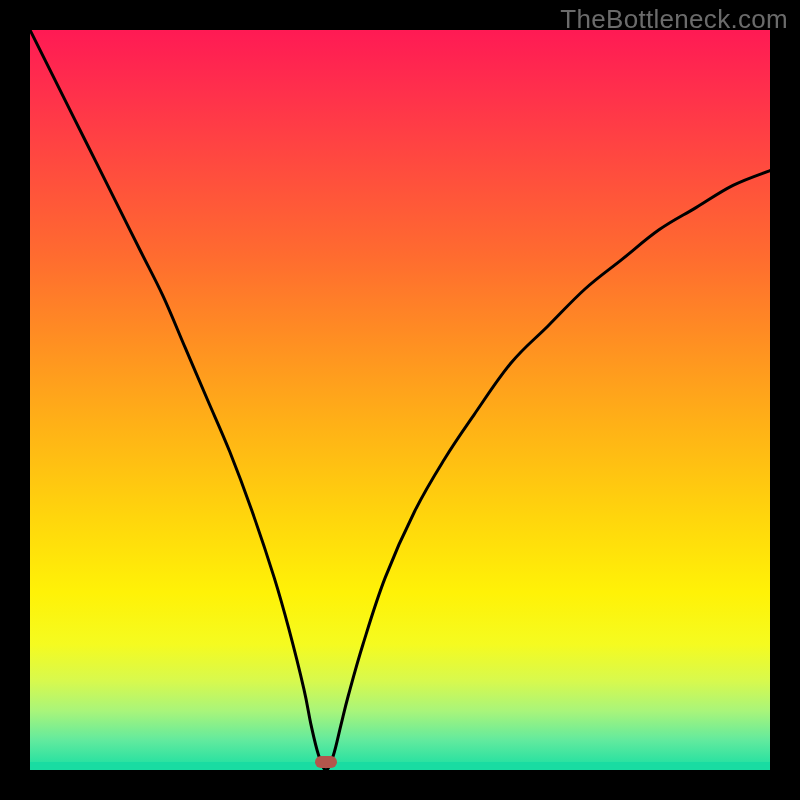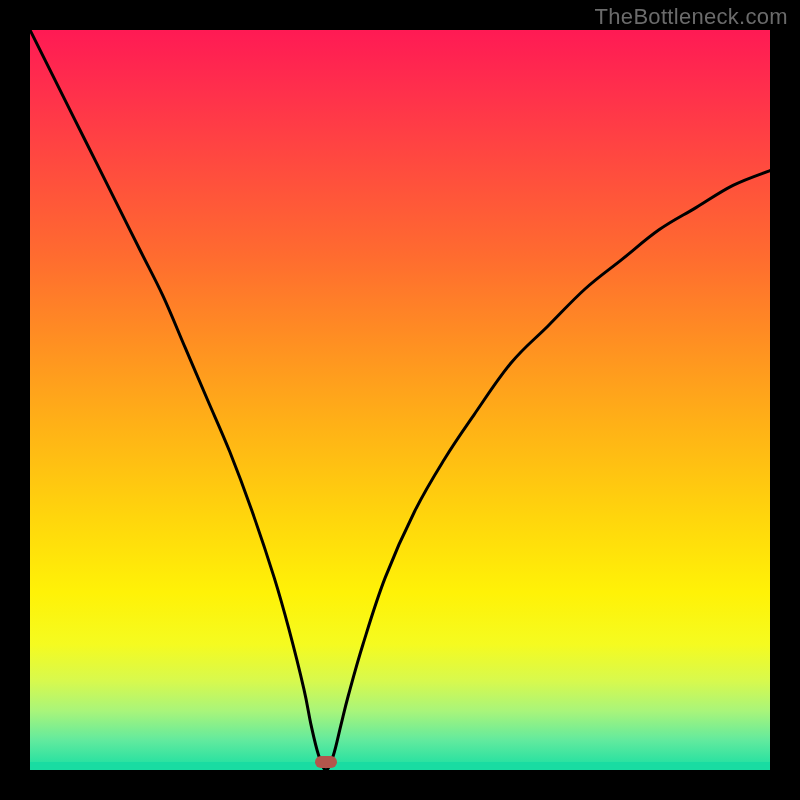--- a/index.html
+++ b/index.html
@@ -15,21 +15,21 @@
     position: relative;
     width: 800px;
     height: 800px;
     background: #000;
   }
   .watermark {
     position: absolute;
     top: 4px;
     right: 12px;
     color: #6b6b6b;
-    font-size: 22px;
+    font-size: 26px;
     font-weight: 500;
     letter-spacing: 0.3px;
     z-index: 10;
   }
   .plot-area {
     position: absolute;
     left: 30px;
     top: 30px;
     width: 740px;
     height: 740px;

